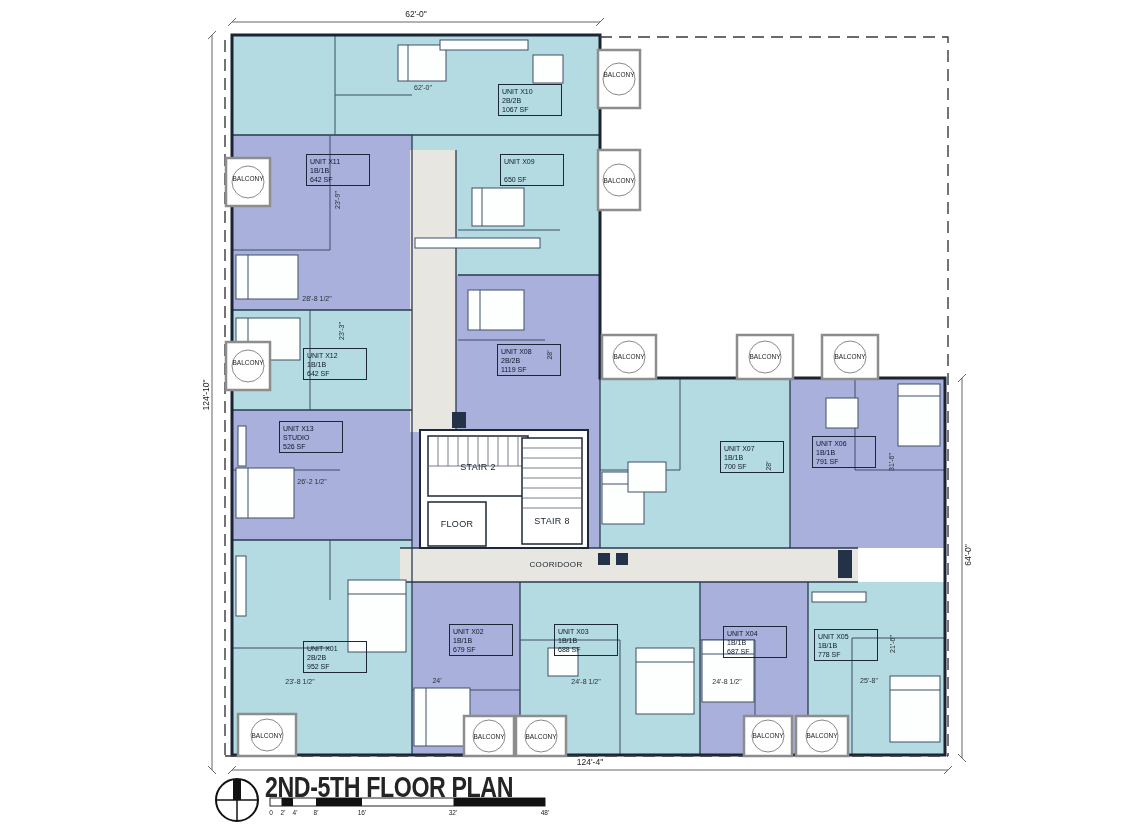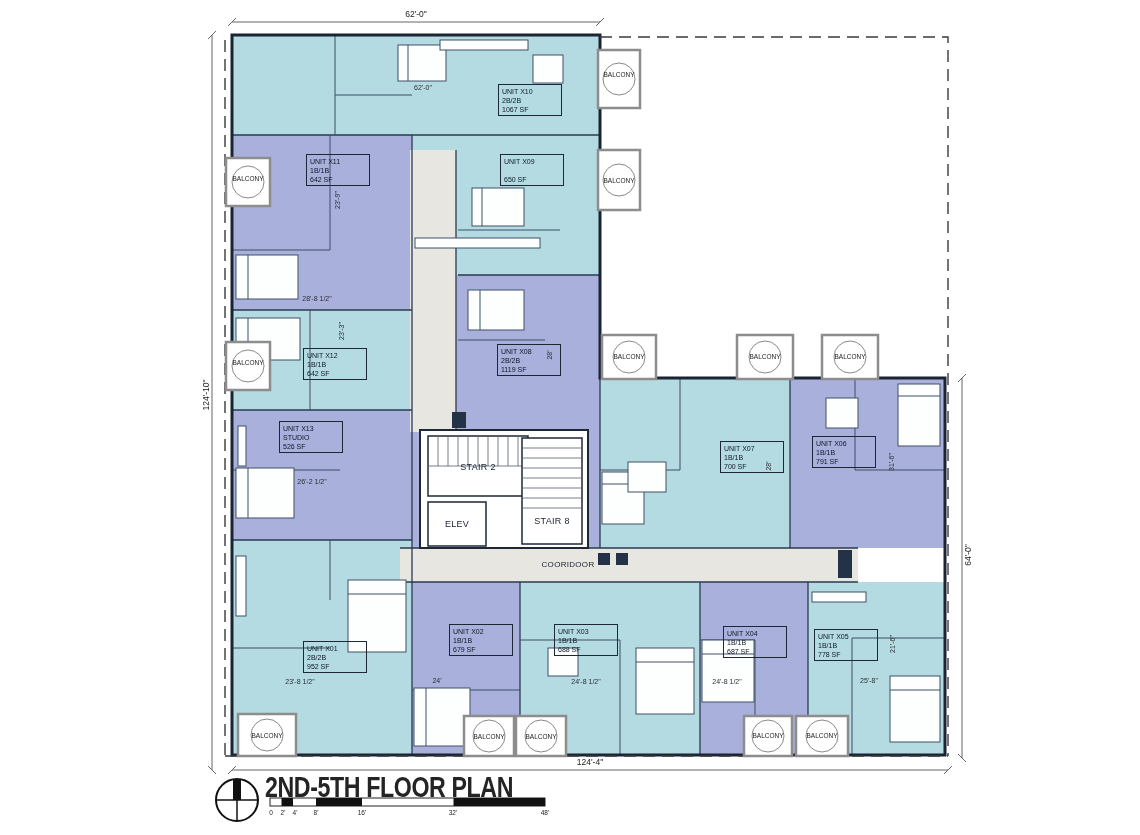--- a/index.html
+++ b/index.html
@@ -303,23 +303,23 @@
 <div class="txt balc" style="left:629px;top:356px;">BALCONY</div>
 <div class="txt balc" style="left:765px;top:356px;">BALCONY</div>
 <div class="txt balc" style="left:850px;top:356px;">BALCONY</div>
 <div class="txt balc" style="left:267px;top:735px;">BALCONY</div>
 <div class="txt balc" style="left:489px;top:736px;">BALCONY</div>
 <div class="txt balc" style="left:541px;top:736px;">BALCONY</div>
 <div class="txt balc" style="left:768px;top:735px;">BALCONY</div>
 <div class="txt balc" style="left:822px;top:735px;">BALCONY</div>
 
 <div class="txt core" style="left:478px;top:467px;">STAIR 2</div>
-<div class="txt core" style="left:457px;top:524px;">ELEV</div>
+<div class="txt core" style="left:457px;top:524px;">FLOOR</div>
 <div class="txt core" style="left:552px;top:521px;">STAIR 8</div>
-<div class="txt core small" style="left:568px;top:564px;">COORIDOOR</div>
+<div class="txt core small" style="left:556px;top:564px;">COORIDOOR</div>
 
 <div class="txt maindim" style="left:416px;top:14px;">62'-0"</div>
 <div class="txt maindim v" style="left:206px;top:395px;">124'-10"</div>
 <div class="txt maindim v" style="left:968px;top:555px;">64'-0"</div>
 <div class="txt maindim" style="left:590px;top:762px;">124'-4"</div>
 
 <div class="txt dim" style="left:423px;top:87px;">62'-0"</div>
 <div class="txt dim v" style="left:337px;top:200px;">23'-9"</div>
 <div class="txt dim" style="left:317px;top:298px;">28'-8 1/2"</div>
 <div class="txt dim v" style="left:341px;top:331px;">23'-3"</div>

